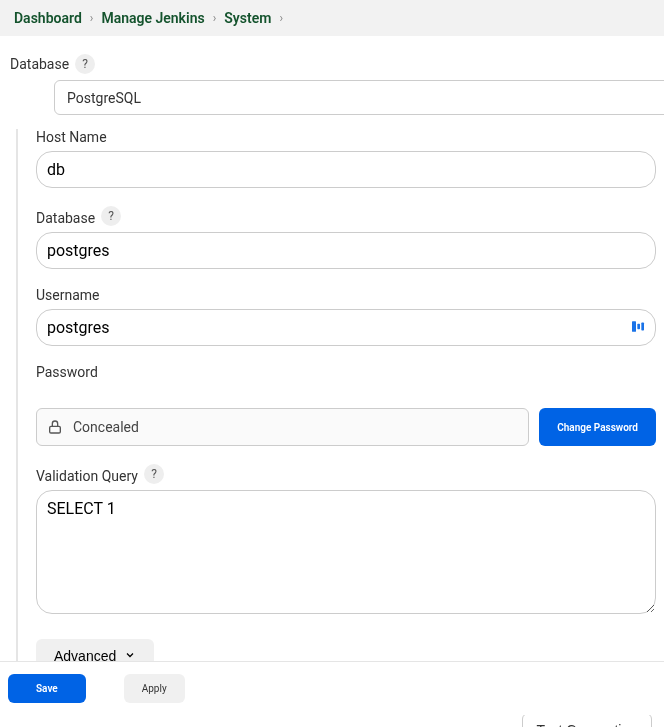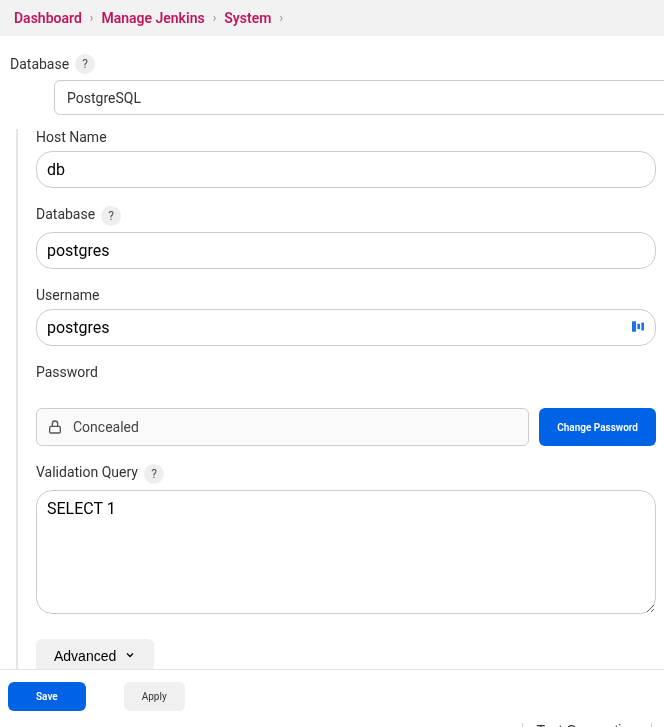--- a/index.html
+++ b/index.html
@@ -13,21 +13,21 @@
   }
   .breadcrumb-bar {
     background: #f2f2f2;
     padding: 10px 14px;
     display: flex;
     align-items: center;
     gap: 8px;
     font-size: 14px;
   }
   .breadcrumb-item {
-    color: #be185d;
+    color: #14532d;
     cursor: pointer;
     font-weight: 600;
   }
   .breadcrumb-sep {
     color: #888;
     font-size: 12px;
   }
   .content {
     padding: 8px 8px 80px 8px;
   }
@@ -70,21 +70,21 @@
     border-left: 2px solid #e5e5e5;
     margin: 14px 0 0 8px;
     padding: 0 0 26px 18px;
   }
   .form-group {
     margin-top: 18px;
   }
   .form-group:first-child { margin-top: 12px; }
   .form-label {
     display: flex;
-    align-items: flex-start;
+    align-items: flex-end;
     gap: 6px;
     margin-bottom: 6px;
   }
   .text-input {
     width: 100%;
     border: 1px solid #ccc;
     border-radius: 16px;
     padding: 8px 10px;
     font-size: 16px;
     font-family: inherit;
@@ -159,21 +159,21 @@
     background: #fff;
     border: 1px solid #ccc;
     border-radius: 6px;
     padding: 8px 14px;
     cursor: pointer;
     font-size: 14px;
     color: #333;
   }
   .footer-bar {
     position: fixed;
-    bottom: 4px;
+    bottom: 12px;
     left: 0;
     width: 664px;
     border-top: 1px solid #e5e5e5;
     background: #fff;
     padding: 12px 8px;
     display: flex;
     gap: 14px;
   }
   .save-btn {
     background: #0063e5;

